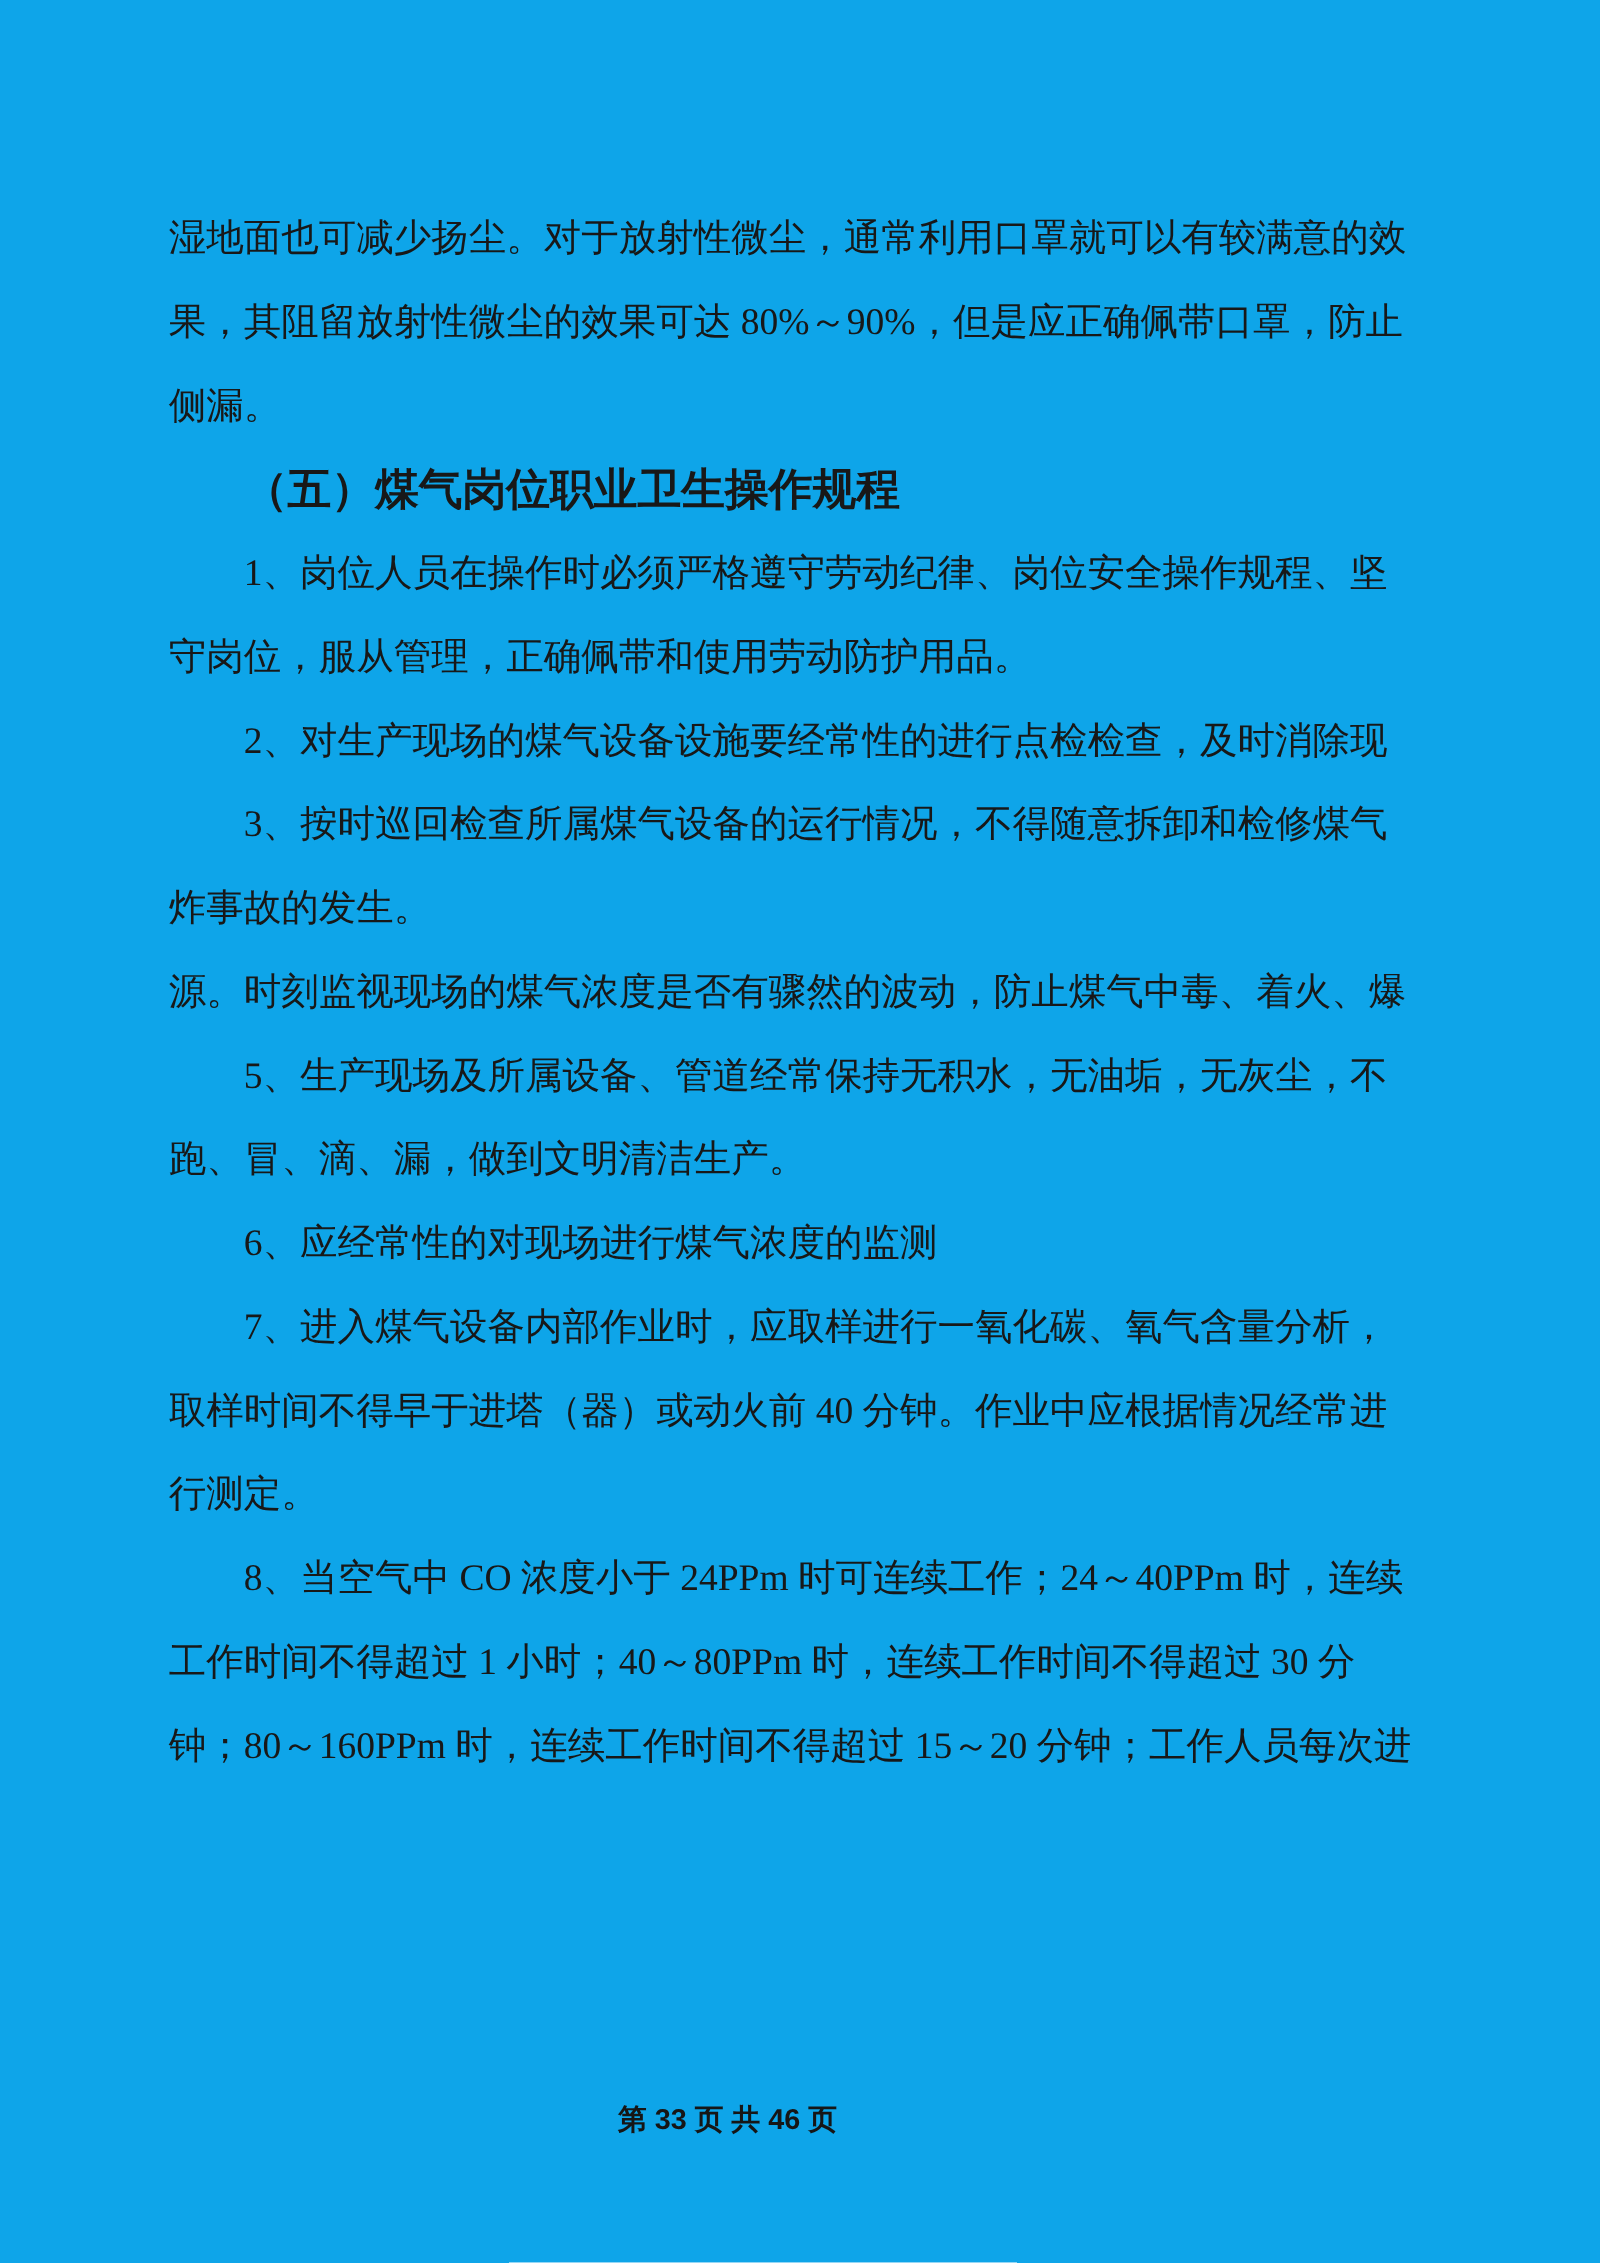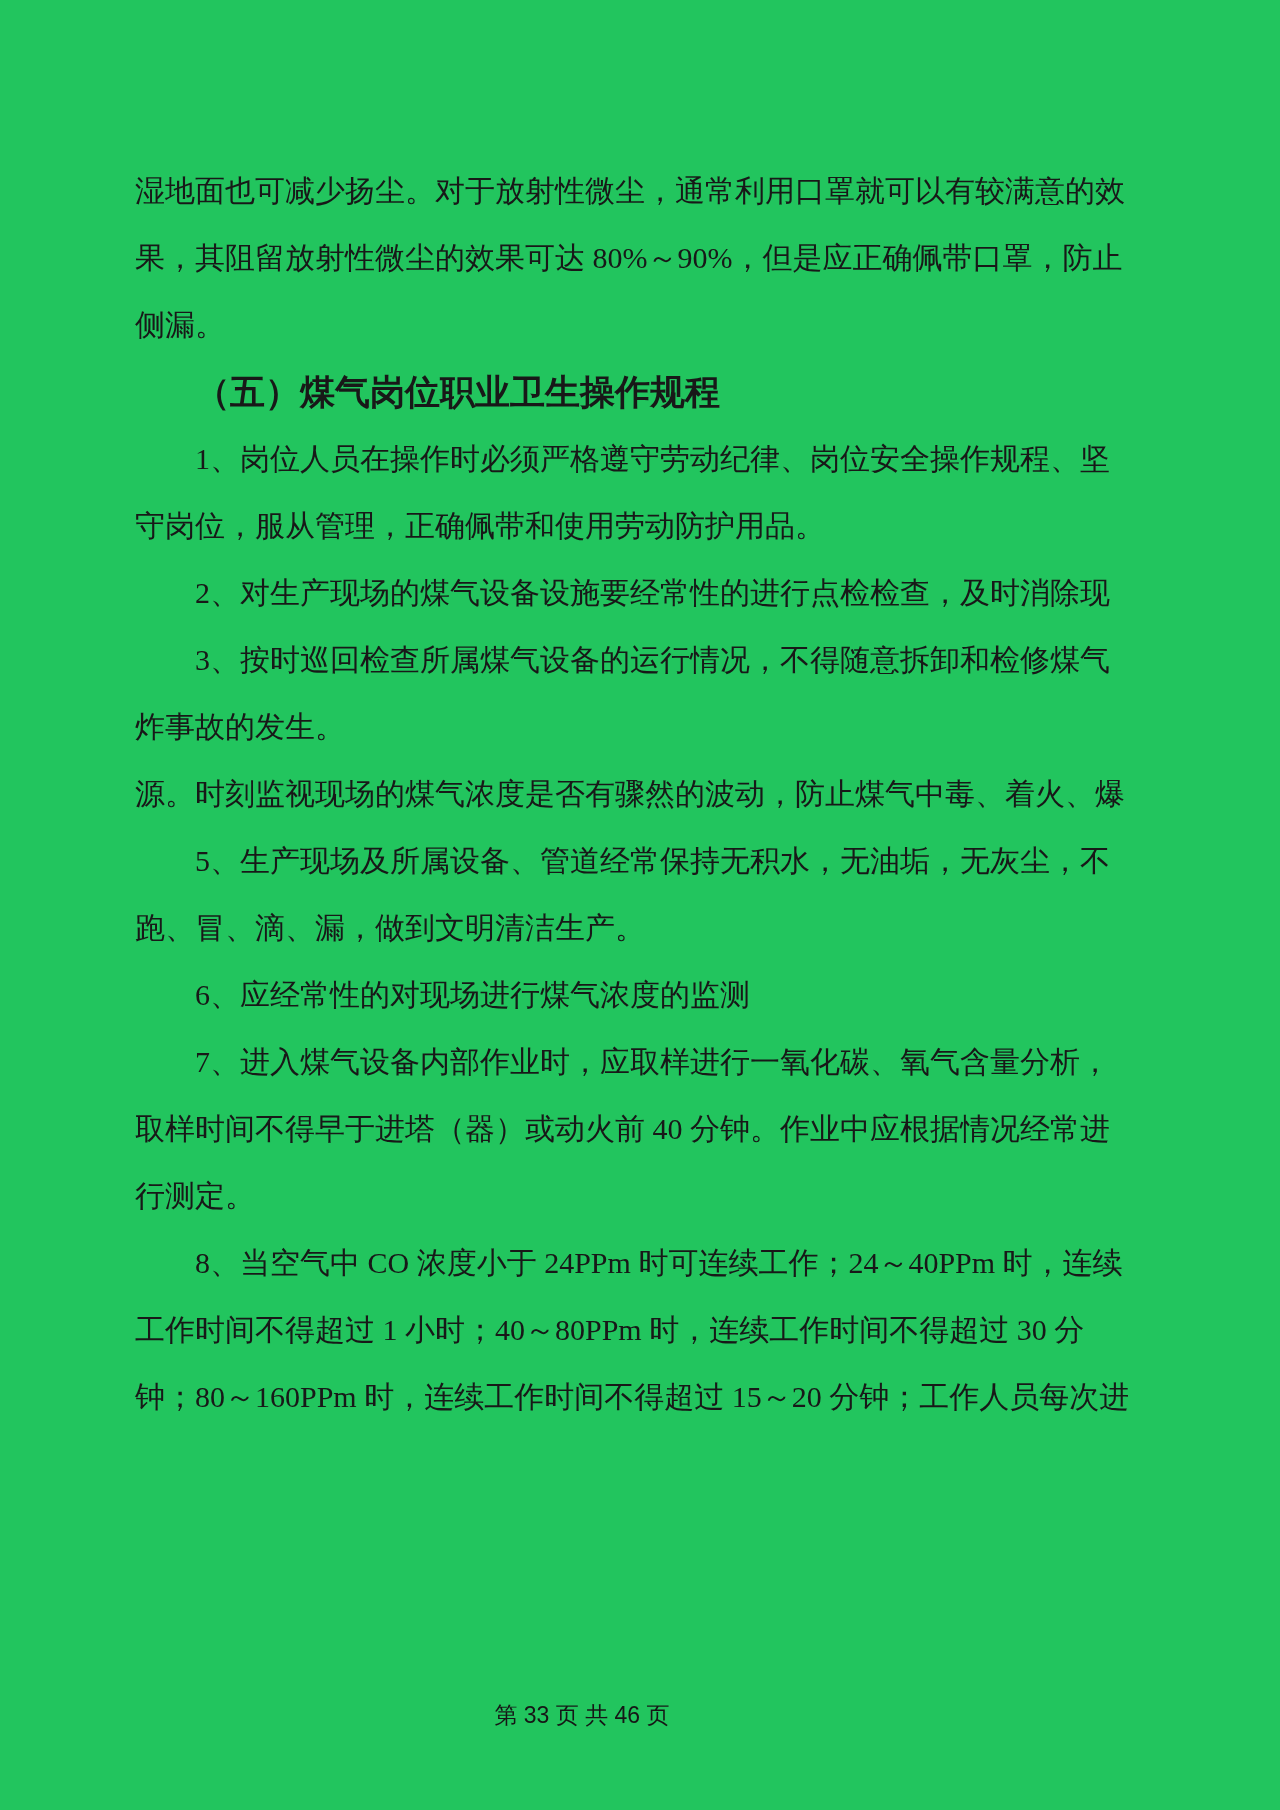--- a/index.html
+++ b/index.html
@@ -4,21 +4,21 @@
 <style>
   html, body {
     margin: 0;
     padding: 0;
     background: #ffffff;
   }
   .page {
     position: relative;
     width: 1280px;
     height: 1810px;
-    background: #22c55e;
+    background: #0ea5e9;
     overflow: hidden;
     font-family: "Liberation Serif", "DejaVu Serif", serif;
     color: #181818;
   }
   .content {
     position: absolute;
     left: 135px;
     top: 157px;
     width: 1010px;
   }
@@ -36,25 +36,24 @@
     font-family: "Liberation Sans", "DejaVu Sans", sans-serif;
     font-size: 35px;
   }
   .footer {
     position: absolute;
     top: 1680px;
     left: 0;
     width: 1164px; 
     text-align: center;
     font-size: 23px;
-    font-weight: normal;
+    font-weight: bold;
     font-family: "Liberation Sans", "DejaVu Sans", sans-serif;
     color: #161616;
     line-height: 30px;
-    margin-top: 20px;
   }
 </style>
 </head>
 <body>
 
 <div class="page">
   <div class="content">
       <div class="block body">
         <div class="line">湿地面也可减少扬尘。对于放射性微尘，通常利用口罩就可以有较满意的效</div>
         <div class="line">果，其阻留放射性微尘的效果可达 80%～90%，但是应正确佩带口罩，防止</div>

